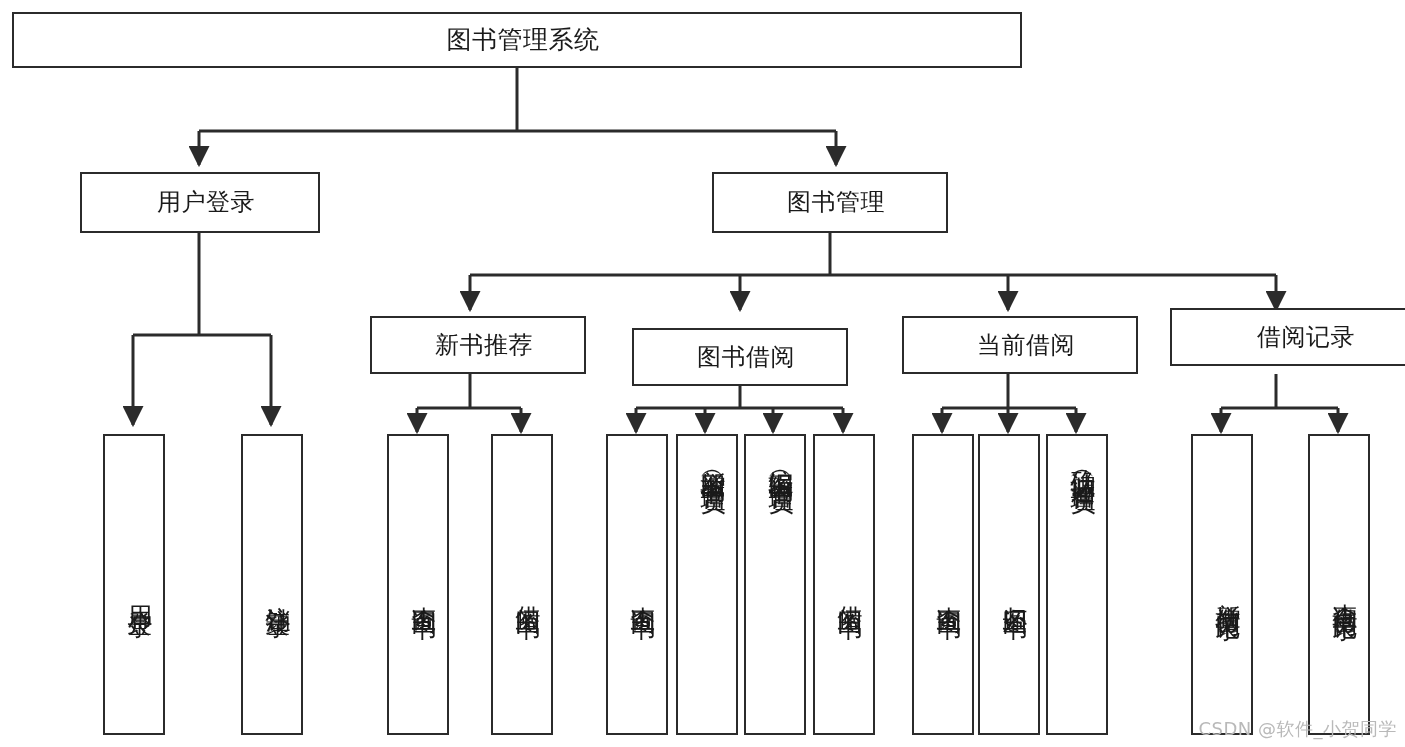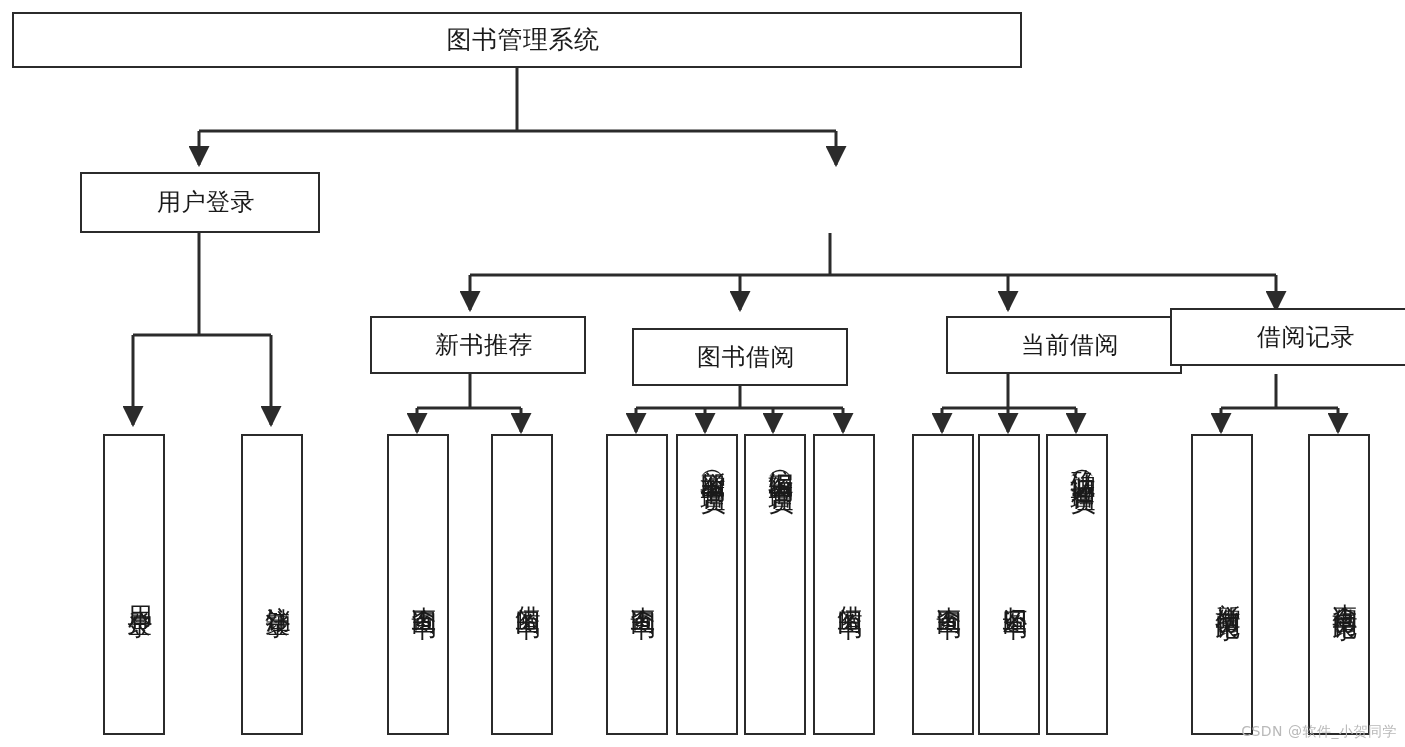--- a/index.html
+++ b/index.html
@@ -64,21 +64,21 @@
     letter-spacing: 3px;
     white-space: nowrap;
   }
   .node.vert.mid .lbl {
     align-self: center;
   }
   .watermark {
     position: absolute;
     right: 8px;
     bottom: 6px;
-    font-size: 14px;
+    font-size: 18px;
     color: #b9b9b9;
     letter-spacing: 0.5px;
     white-space: nowrap;
     z-index: 5;
   }
 </style>
 </head>
 <body>
 
 <div id="canvas">
@@ -135,30 +135,33 @@
   </svg>
 
   <div class="node horiz root" style="left:12px; top:12px; width:1010px; height:56px;">
     <span class="lbl">图书管理系统</span>
   </div>
 
   <div class="node horiz" style="left:80px; top:172px; width:240px; height:61px;">
     <span class="lbl">用户登录</span>
   </div>
 
+  <div class="node horiz" style="left:712px; top:172px; width:236px; height:61px;">
+    <span class="lbl">图书管理</span>
+  </div>
 
   <div class="node horiz" style="left:362px; top:316px; width:216px; height:58px;margin-left:8px;">
     <span class="lbl">新书推荐</span>
   </div>
 
   <div class="node horiz" style="left:632px; top:328px; width:216px; height:58px;">
     <span class="lbl">图书借阅</span>
   </div>
 
-  <div class="node horiz" style="left:902px; top:316px; width:236px; height:58px;margin-left:44px;">
+  <div class="node horiz" style="left:902px; top:316px; width:236px; height:58px;">
     <span class="lbl">当前借阅</span>
   </div>
 
   <div class="node horiz" style="left:1170px; top:308px; width:260px; height:58px;">
     <span class="lbl">借阅记录</span>
   </div>
 
   <div class="node vert mid" style="left:103px; top:434px; width:62px; height:301px;">
     <span class="lbl">用户登录</span>
   </div>

